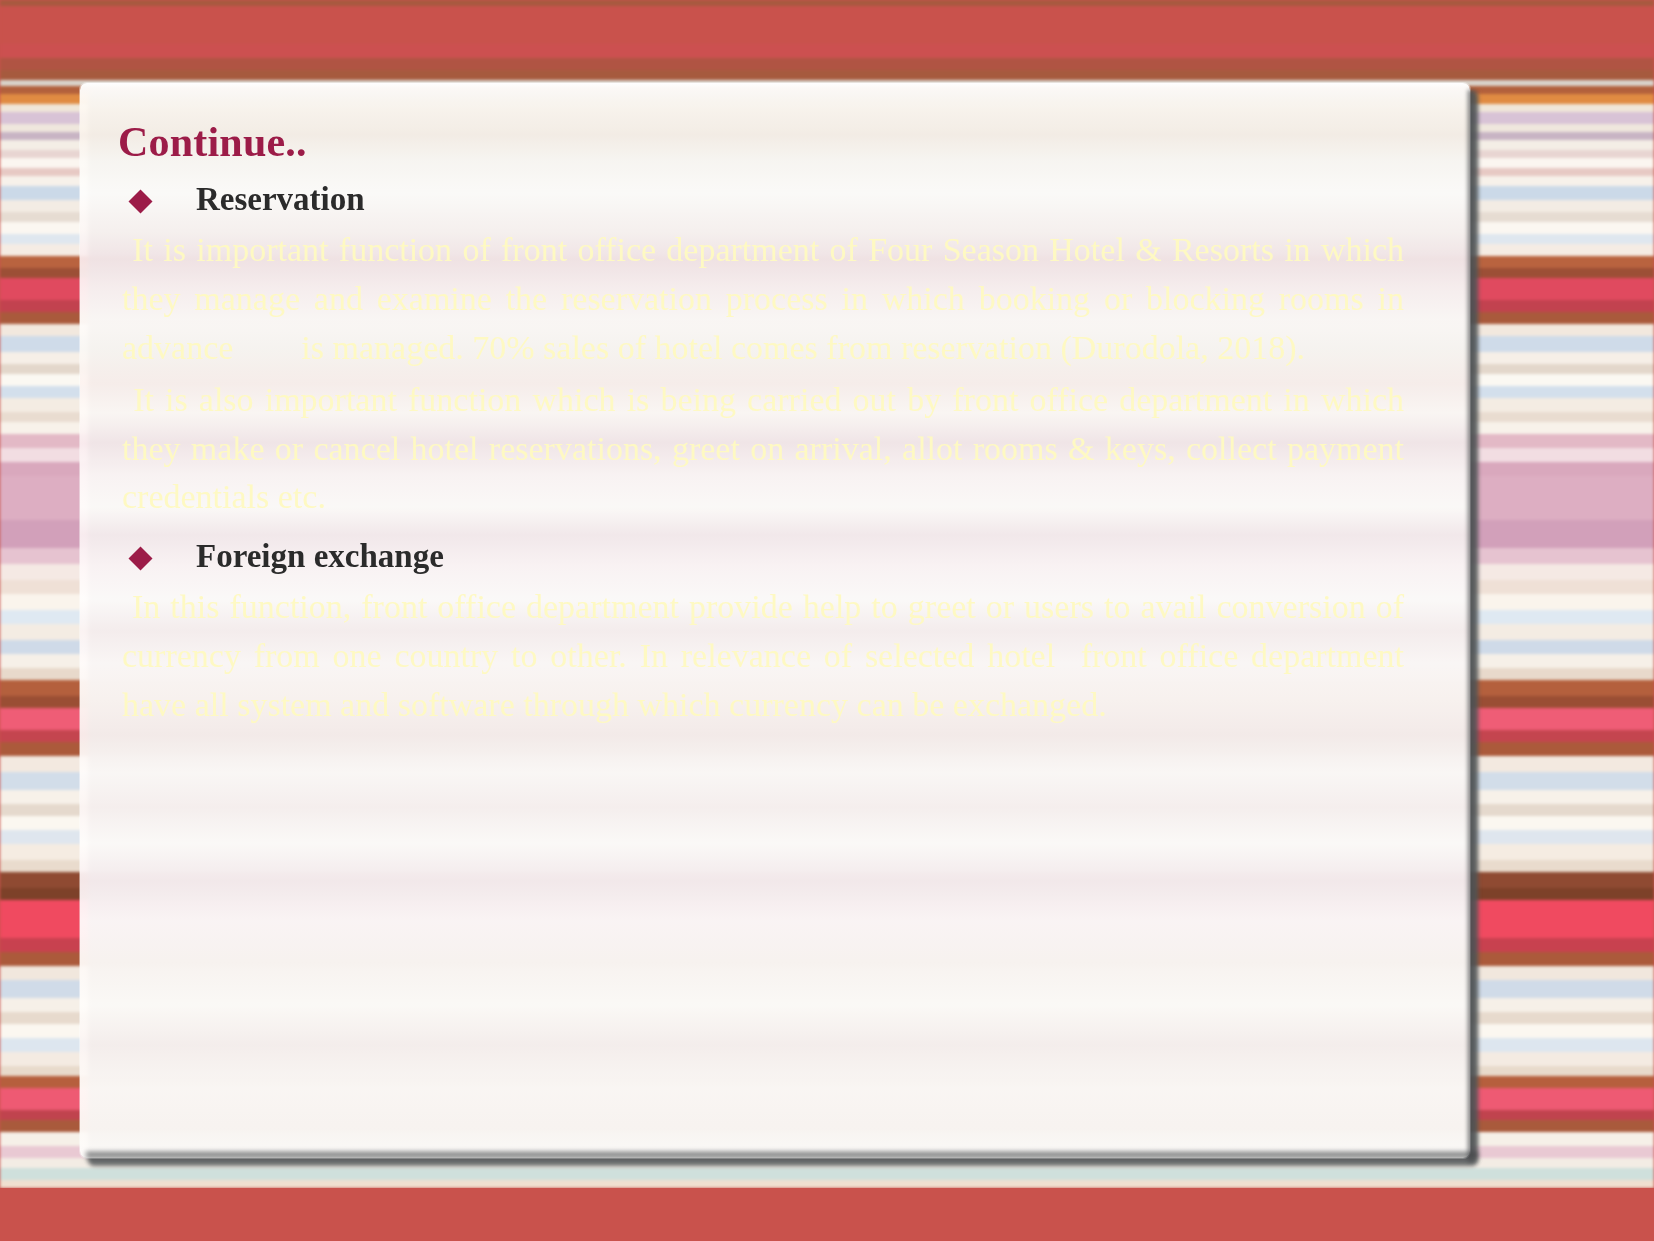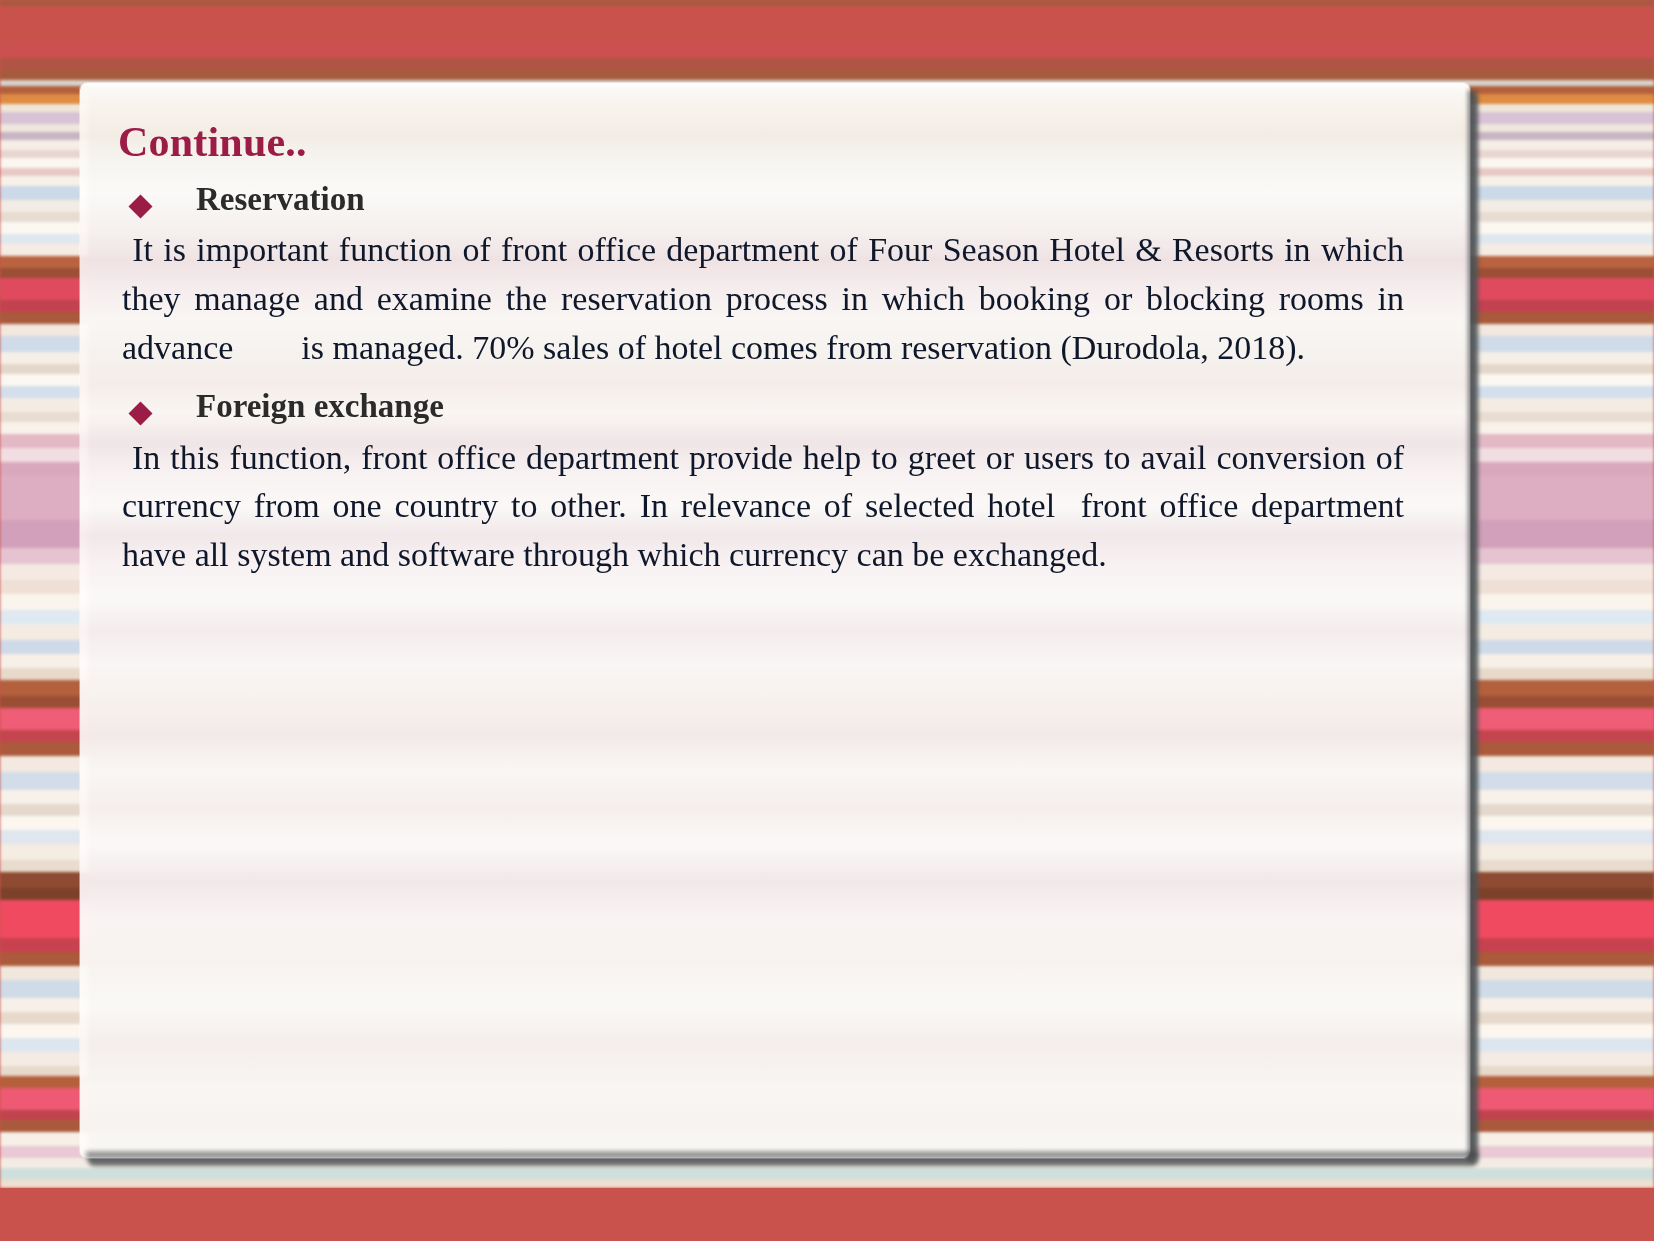--- a/index.html
+++ b/index.html
@@ -201,21 +201,21 @@
     font-size: 42px;
     font-weight: bold;
     color: #9c1c48;
     margin: 0 0 6px 10px;
     letter-spacing: .2px;
     line-height: 1.1;
   }
 
   .bullet-row {
     display: flex;
-    align-items: center;
+    align-items: flex-start;
     margin: 14px 0 6px 0;
   }
 
   .diamond {
     width: 17px;
     height: 17px;
     background: #9c1c48;
     transform: rotate(45deg);
     flex: 0 0 auto;
     margin: 14px 0 0 24px;
@@ -224,21 +224,21 @@
   .bullet-label {
     font-size: 33px;
     font-weight: bold;
     color: #2b2b2b;
     margin-left: 47px;
     line-height: 1.25;
   }
 
   .para {
     font-size: 34px;
-    color: #0f172a;
+    color: #fef9c3;
     text-align: justify;
     text-justify: inter-word;
     line-height: 1.43;
     margin: 0 0 4px 12px;
     padding: 0 10px 0 2px;
     white-space: pre-wrap;
   }
 
   .para.last { text-align: justify; }
 
@@ -278,20 +278,21 @@
     <div class="inner">
 
       <h1 class="slide-title">Continue..</h1>
 
       <div class="bullet-row">
         <span class="diamond"></span>
         <span class="bullet-label">Reservation</span>
       </div>
       <p class="para"> It is important function of front office department of Four Season Hotel &amp; Resorts in which they manage and examine the reservation process in which booking or blocking rooms in  advance        is managed. 70% sales of hotel comes from reservation (Durodola, 2018).</p>
 
+      <p class="para"> It is also important function which is being carried out by front office department in which they make or cancel hotel reservations, greet on arrival, allot rooms &amp; keys, collect payment credentials etc.</p>
 
       <div class="bullet-row">
         <span class="diamond"></span>
         <span class="bullet-label">Foreign exchange</span>
       </div>
       <p class="para last"> In this function, front office department provide help to greet or users to avail conversion of currency from one country to other. In relevance of selected hotel  front office department have all system and software through which currency can be exchanged.</p>
 
     </div>
   </div>
 

